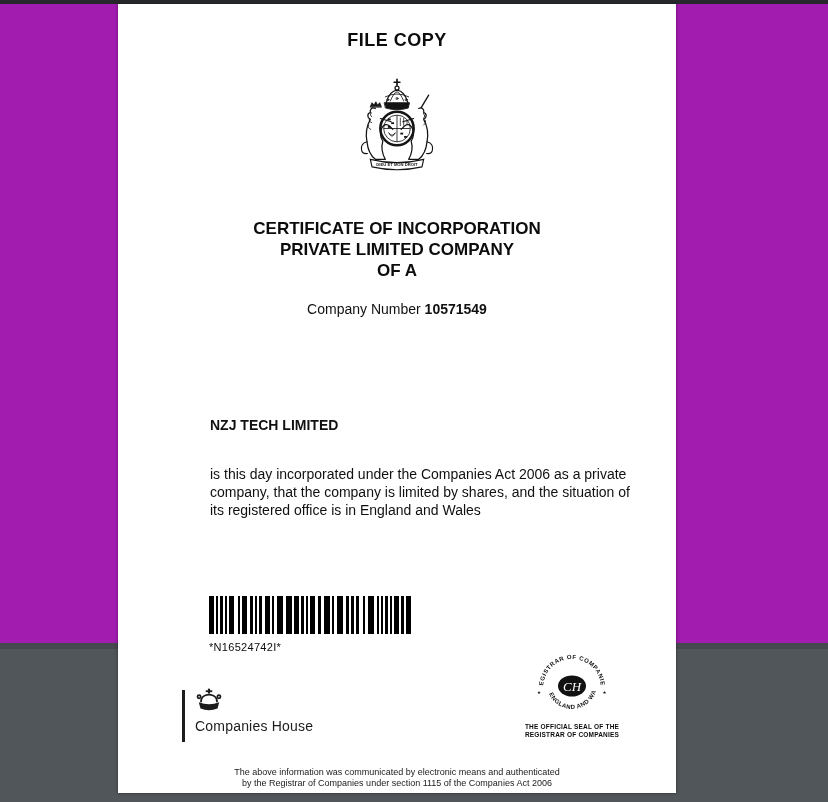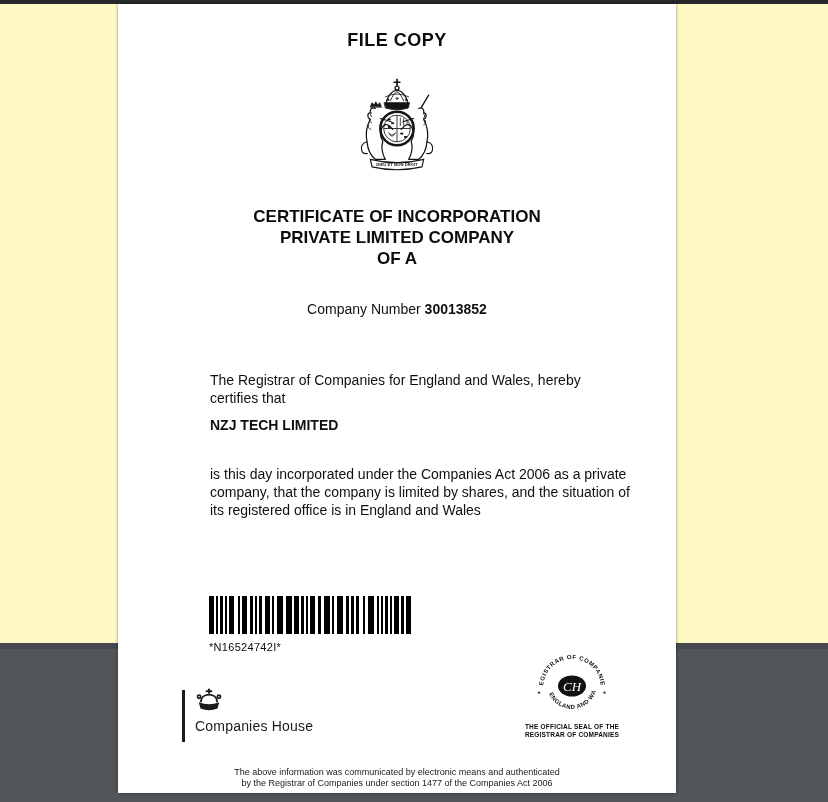--- a/index.html
+++ b/index.html
@@ -1,38 +1,38 @@
 <!DOCTYPE html>
 <html><head>
 <meta charset="utf-8">
 <style>
   * { margin:0; padding:0; box-sizing:border-box; }
   html,body { width:828px; height:802px; overflow:hidden; }
   body { font-family:"Liberation Sans", sans-serif; background:#51565a; }
 
-  .viewport { position:relative; width:828px; height:649px; background:#fef9c3; }
+  .viewport { position:relative; width:828px; height:649px; background:#a21caf; }
   .top-strip { position:absolute; top:0; left:0; width:100%; height:4px; background:#26282b; }
   .bottom-strip { position:absolute; bottom:0; left:0; width:100%; height:6px; background:#45494d; }
 
   .page {
     position:absolute; left:118px; top:4px; width:558px; height:789px;
     background:#ffffff; color:#111; box-shadow:0 0 3px rgba(0,0,0,.45);
   }
   .page * { position:absolute; }
 
   .file-copy {
     top:26px; left:0; width:100%; text-align:center;
     font-size:18px; font-weight:bold; letter-spacing:.5px; color:#0c0c0c;
   }
 
   .arms-wrap { left:229px; top:72px; width:100px; height:100px; }
   .arms-wrap svg { position:static; }
 
   .cert-title {
-    top:202px; left:0; width:100%; text-align:center;
+    top:214px; left:0; width:100%; text-align:center;
     font-size:17px; font-weight:bold; line-height:21px; color:#0c0c0c;
   }
   .cert-title span { position:static; display:block; }
 
   .company-number { top:297px; left:0; width:100%; text-align:center; font-size:14px; }
   .company-number b { position:static; }
 
   .bodytext { font-size:14px; line-height:18px; color:#101010; }
   .p-certify { left:92px; top:367px; width:420px; }
   .p-name    { left:92px; top:412px; width:420px; font-weight:bold; }
@@ -131,24 +131,23 @@
         <text x="60" y="106.5" font-size="5" font-weight="bold" text-anchor="middle" fill="#141414">DIEU ET MON DROIT</text>
       </svg>
     </div>
 
     <div class="cert-title">
       <span>CERTIFICATE OF INCORPORATION</span>
       <span>PRIVATE LIMITED COMPANY</span>
       <span>OF A</span>
     </div>
 
-    <div class="company-number"><span style="position:static;">Company Number </span><b>30013852</b>
-    </div>
-
-    <div class="bodytext p-certify">The Registrar of Companies for England and Wales, hereby certifies that</div>
+    <div class="company-number"><span style="position:static;">Company Number </span><b>10571549</b>
+    </div>
+
 
     <div class="bodytext p-name">NZJ TECH LIMITED</div>
 
     <div class="bodytext p-incorp">is this day incorporated under the Companies Act 2006 as a private company, that the company is limited by shares, and the situation of its registered office is in England and Wales</div>
 
 
     <div class="barcode"><span style="display:inline-block;height:100%;background:#000;width:5px;margin-right:2px"></span><span style="display:inline-block;height:100%;background:#000;width:2px;margin-right:2px"></span><span style="display:inline-block;height:100%;background:#000;width:3px;margin-right:2px"></span><span style="display:inline-block;height:100%;background:#000;width:2px;margin-right:2px"></span><span style="display:inline-block;height:100%;background:#000;width:5px;margin-right:4px"></span><span style="display:inline-block;height:100%;background:#000;width:2px;margin-right:2px"></span><span style="display:inline-block;height:100%;background:#000;width:5px;margin-right:3px"></span><span style="display:inline-block;height:100%;background:#000;width:3px;margin-right:2px"></span><span style="display:inline-block;height:100%;background:#000;width:2px;margin-right:2px"></span><span style="display:inline-block;height:100%;background:#000;width:3px;margin-right:3px"></span><span style="display:inline-block;height:100%;background:#000;width:5px;margin-right:2px"></span><span style="display:inline-block;height:100%;background:#000;width:2px;margin-right:3px"></span><span style="display:inline-block;height:100%;background:#000;width:6px;margin-right:3px"></span><span style="display:inline-block;height:100%;background:#000;width:6px;margin-right:2px"></span><span style="display:inline-block;height:100%;background:#000;width:5px;margin-right:2px"></span><span style="display:inline-block;height:100%;background:#000;width:3px;margin-right:2px"></span><span style="display:inline-block;height:100%;background:#000;width:2px;margin-right:2px"></span><span style="display:inline-block;height:100%;background:#000;width:5px;margin-right:3px"></span><span style="display:inline-block;height:100%;background:#000;width:3px;margin-right:3px"></span><span style="display:inline-block;height:100%;background:#000;width:6px;margin-right:2px"></span><span style="display:inline-block;height:100%;background:#000;width:2px;margin-right:3px"></span><span style="display:inline-block;height:100%;background:#000;width:6px;margin-right:3px"></span><span style="display:inline-block;height:100%;background:#000;width:3px;margin-right:2px"></span><span style="display:inline-block;height:100%;background:#000;width:3px;margin-right:2px"></span><span style="display:inline-block;height:100%;background:#000;width:3px;margin-right:4px"></span><span style="display:inline-block;height:100%;background:#000;width:2px;margin-right:3px"></span><span style="display:inline-block;height:100%;background:#000;width:6px;margin-right:3px"></span><span style="display:inline-block;height:100%;background:#000;width:2px;margin-right:2px"></span><span style="display:inline-block;height:100%;background:#000;width:2px;margin-right:2px"></span><span style="display:inline-block;height:100%;background:#000;width:3px;margin-right:2px"></span><span style="display:inline-block;height:100%;background:#000;width:2px;margin-right:2px"></span><span style="display:inline-block;height:100%;background:#000;width:5px;margin-right:2px"></span><span style="display:inline-block;height:100%;background:#000;width:3px;margin-right:2px"></span><span style="display:inline-block;height:100%;background:#000;width:5px"></span></div>
     <div class="barcode-label">*N16524742I*</div>
 
     <div class="ch-logo">
@@ -188,17 +187,17 @@
         <text x="80.5" y="44" font-size="4.5" fill="#111">★</text>
       </svg>
       <div class="seal-caption">
         <span>THE OFFICIAL SEAL OF THE</span>
         <span>REGISTRAR OF COMPANIES</span>
       </div>
     </div>
 
     <div class="footer">
       <span>The above information was communicated by electronic means and authenticated</span>
-      <span>by the Registrar of Companies under section 1477 of the Companies Act 2006</span>
+      <span>by the Registrar of Companies under section 1115 of the Companies Act 2006</span>
     </div>
 
   </div>
 </div>
 
 </body></html>

